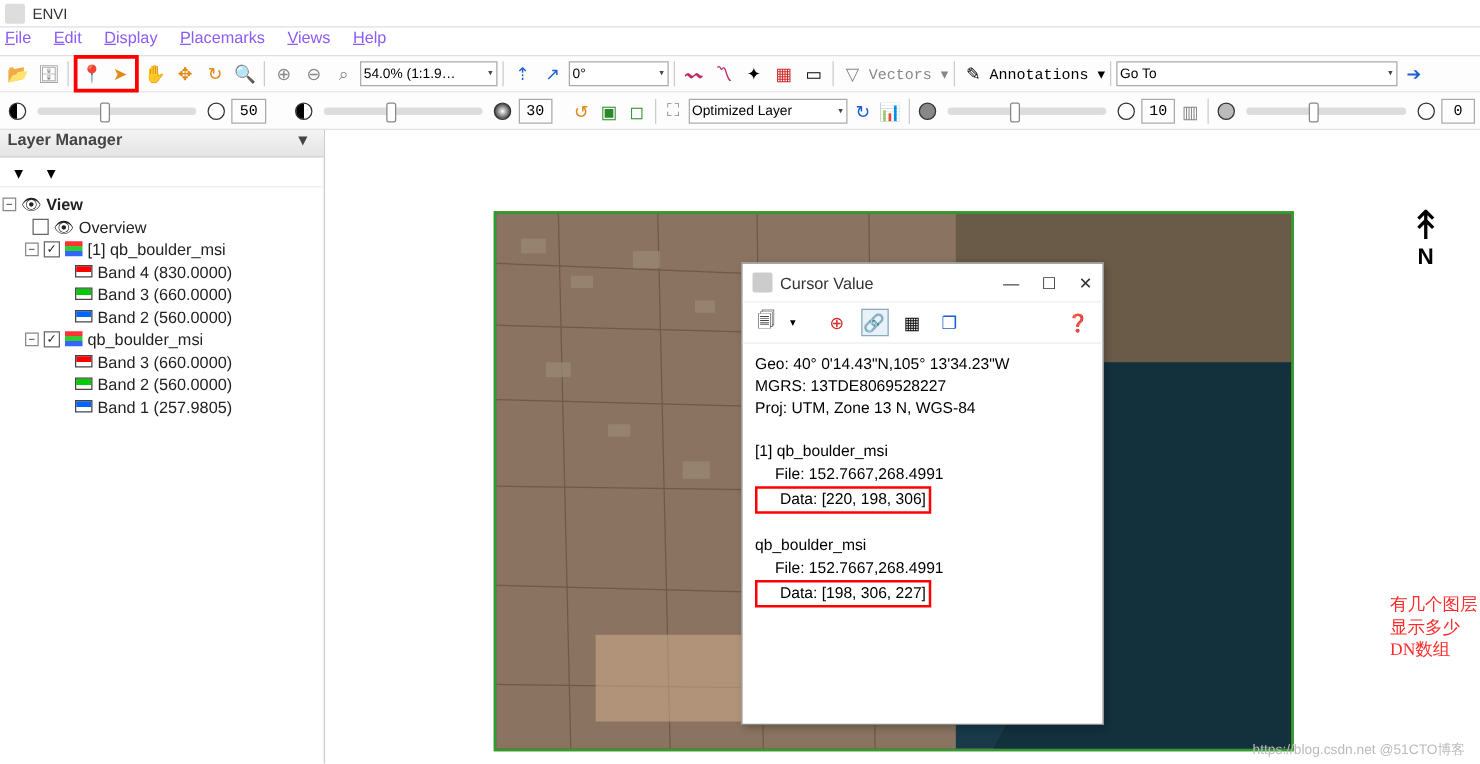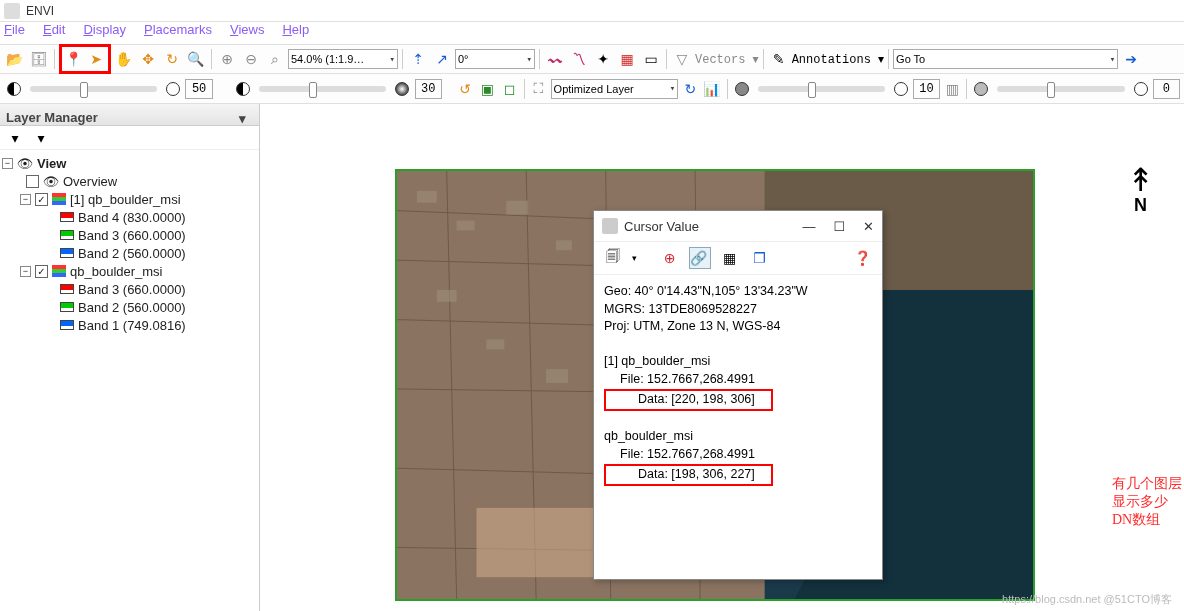--- a/index.html
+++ b/index.html
@@ -17,21 +17,21 @@
 .dropdown::after { content: "▾"; margin-left: auto; font-size: 9px; color: #444; }
 .toolbar2 { height: 30px; background: #fdfdfd; border-bottom: 1px solid #e0e0e0; display: flex; align-items: center; padding: 0 4px; gap: 2px; font-size: 12px; }
 .slider { width: 60px; height: 6px; background: #ddd; border-radius: 3px; position: relative; margin: 0 4px; }
 .slider::after { content: ""; position: absolute; left: 6px; top: -4px; width: 6px; height: 14px; background: #fff; border: 1px solid #888; border-radius: 2px; }
 .slider.long { width: 140px; }
 .slider.long::after { left: 50px; }
 .numbox { width: 30px; height: 20px; border: 1px solid #aaa; display: flex; align-items: center; justify-content: center; font-family: "Courier New", monospace; font-size: 12px; }
 .circ { width:14px; height:14px; border-radius:50%; }
 .main { display: flex; height: calc(611px - 104px); position: relative; }
 .sidebar { width: 260px; background: #fff; border-right: 1px solid #ccc; display: flex; flex-direction: column; }
-.lm-header { height: 22px; background: linear-gradient(#f4f4f4,#e4e4e4); border-bottom: 1px solid #ccc; display: flex; align-items: flex-end; padding: 0 6px; font-family: "Courier New", monospace; font-size: 13px; font-weight: bold; color: #444; }
+.lm-header { height: 22px; background: linear-gradient(#f4f4f4,#e4e4e4); border-bottom: 1px solid #ccc; display: flex; align-items: flex-start; padding: 0 6px; font-family: "Courier New", monospace; font-size: 13px; font-weight: bold; color: #444; }
 .lm-header .sp { margin-left: auto; width:14px; height:14px; }
 .lm-icons { height: 24px; display: flex; align-items: center; gap: 4px; padding: 0 4px; border-bottom: 1px solid #eee; }
 .tree { padding: 4px 2px; font-family: "Courier New", monospace; font-size: 13px; color: #222; }
 .tree-row { display: flex; align-items: center; height: 18px; white-space: nowrap; }
 .toggle { width: 11px; height: 11px; border: 1px solid #888; display: flex; align-items: center; justify-content: center; font-size: 9px; line-height: 1; margin-right: 4px; background: #fff; cursor: pointer; }
 .chk { width: 13px; height: 13px; border: 1px solid #666; background: #fff; margin-right: 4px; display: flex; align-items: center; justify-content: center; font-size: 10px; cursor: pointer; }
 .eye { width: 16px; height: 14px; margin-right: 4px; display:flex; align-items:center; justify-content:center; }
 .band-sw { width: 14px; height: 10px; border: 1px solid #444; margin-right: 4px; position: relative; }
 .band-sw.red { background: linear-gradient(#f00,#f00 60%,#fff 60%); }
 .band-sw.green { background: linear-gradient(#0c0,#0c0 60%,#fff 60%); }
@@ -41,21 +41,21 @@
 .sat { position: absolute; left: 135px; top: 65px; width: 640px; height: 432px; border: 2px solid #2aa02a; background: #785e4a; overflow: hidden; }
 .sat svg { width:100%; height:100%; display:block; }
 .compass { position: absolute; right: 30px; top: 60px; font-size: 32px; font-family: serif; text-align:center; line-height:1; }
 .compass .n { font-size:18px; font-weight:bold; }
 .cursor-win { position: absolute; left: 593px; top: 210px; width: 290px; height: 370px; background: #fff; border: 1px solid #888; box-shadow: 2px 2px 6px rgba(0,0,0,0.25); font-family: "Courier New", monospace; }
 .cw-title { height: 30px; display: flex; align-items: center; padding: 0 8px; font-family: "Microsoft YaHei"; font-size: 13px; color: #333; text-align: right; }
 .cw-title .ttl-icon { width:16px; height:16px; background:#ccc; border-radius:2px; margin-right:6px; }
 .cw-title .win-btns { margin-left: auto; display: flex; gap: 18px; font-size: 13px; color:#333; }
 .cw-tools { height: 34px; border-top:1px solid #eee; border-bottom:1px solid #eee; display: flex; align-items: center; gap: 8px; padding: 0 8px; }
 .cw-body { padding: 8px 10px; font-size: 12.5px; line-height: 1.4; color: #000; }
-.cw-body .hl { border: 2.5px solid #ff0000; padding: 0 16px; display: inline-block; margin-top:1px; }
+.cw-body .hl { border: 2.5px solid #ff0000; padding: 0 2px; display: inline-block; margin-top:1px; }
 .red-anno { position: absolute; left: 852px; top: 371px; color: #ff2a2a; font-size: 14px; font-family: "Microsoft YaHei"; }
 .watermark { position: absolute; right: 12px; bottom: 4px; color: #bbb; font-size: 11px; }
 .i-green { color:#2a8a2a; }
 .i-blue { color:#1a5fd0; }
 .i-orange { color:#e08a1a; }
 .i-pink { color:#c02a6a; }
 .i-red { color:#d02a2a; }
 .i-gray { color:#888; }
 </style>
 </head>
@@ -229,21 +229,21 @@
           <span>Band 3 (660.0000)</span>
         </div>
       <div class="tree-row">
           <span class="ind" style="width:58px"></span>
           <span class="band-sw green"></span>
           <span>Band 2 (560.0000)</span>
         </div>
       <div class="tree-row">
           <span class="ind" style="width:58px"></span>
           <span class="band-sw blue"></span>
-          <span>Band 1 (749.0816)</span>
+          <span>Band 1 (257.9805)</span>
         </div>
     </div>
   </div>
 
   <div class="viewport">
     <div class="sat">
       <svg viewBox="0 0 640 432" preserveAspectRatio="none">
         <rect width="640" height="432" fill="#7a6a58"></rect>
         <rect x="0" y="0" width="370" height="432" fill="#8a7360"></rect>
         <rect x="370" y="120" width="270" height="312" fill="#1a3a4a"></rect>

